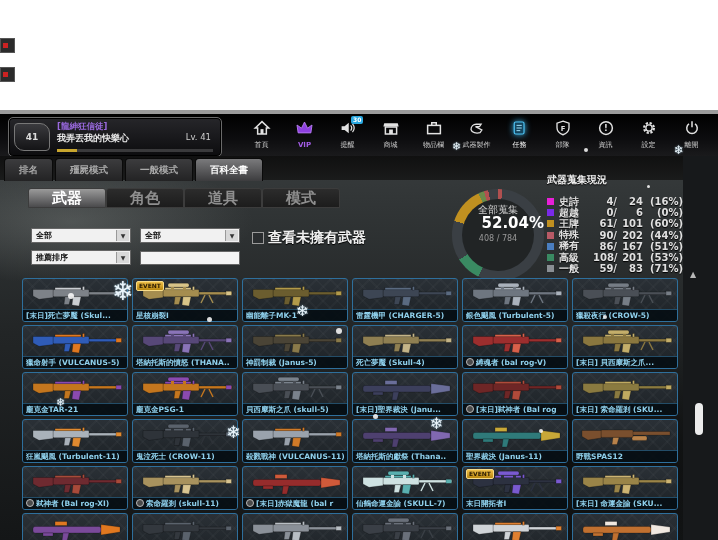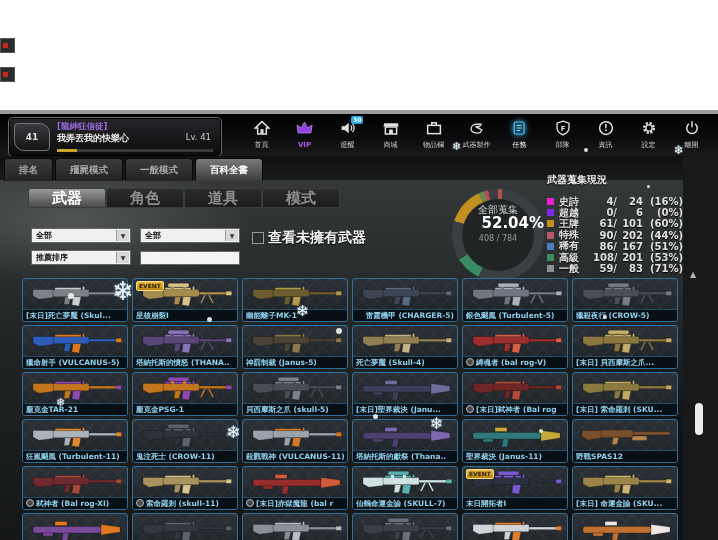--- a/index.html
+++ b/index.html
@@ -332,21 +332,21 @@
        <rect x="91" y="11.2" width="5.5" height="4.2" fill="#b29a4a" stroke="rgba(0,0,0,.45)" stroke-width=".5"></rect>
        <rect x="28" y="9.5" width="36" height="7.2" rx="1" fill="#6b5d2f" stroke="rgba(0,0,0,.45)" stroke-width=".5"></rect>
        <rect x="30" y="7.6" width="26" height="2.2" fill="#b29a4a" stroke="rgba(0,0,0,.45)" stroke-width=".5"></rect>
        <polygon points="8,9.5 28,9.5 28,17.5 14,19.3 8,16" fill="#6b5d2f" stroke="rgba(0,0,0,.45)" stroke-width=".5"></polygon>
        <polygon points="40,16.7 46,16.7 44,24.5 39,24.5" fill="#6b5d2f" stroke="rgba(0,0,0,.45)" stroke-width=".5"></polygon>
        <polygon points="48,16.7 56,16.7 54,26 47,25" fill="#b29a4a" stroke="rgba(0,0,0,.45)" stroke-width=".5"></polygon>
        <rect x="57.5" y="6.5" width="2" height="3.6" fill="#b29a4a" stroke="rgba(0,0,0,.45)" stroke-width=".5"></rect>
           </svg></div>
         <div class="nm"><span>幽能離子MK-1</span></div>
       </div>
-      <div class="card" style="left: 352px; top: 168px; text-align: right;">
+      <div class="card" style="left: 352px; top: 168px;">
         <div class="art"><svg width="100" height="29" viewBox="0 0 100 29">
             <rect x="60" y="12" width="33" height="2.7" fill="#3d4654" stroke="rgba(0,0,0,.45)" stroke-width=".5"></rect>
        <rect x="91" y="11.2" width="5.5" height="4.2" fill="#5a6a80" stroke="rgba(0,0,0,.45)" stroke-width=".5"></rect>
        <rect x="28" y="9.5" width="36" height="7.2" rx="1" fill="#3d4654" stroke="rgba(0,0,0,.45)" stroke-width=".5"></rect>
        <rect x="30" y="7.6" width="26" height="2.2" fill="#5a6a80" stroke="rgba(0,0,0,.45)" stroke-width=".5"></rect>
        <polygon points="8,9.5 28,9.5 28,17.5 14,19.3 8,16" fill="#3d4654" stroke="rgba(0,0,0,.45)" stroke-width=".5"></polygon>
        <polygon points="40,16.7 46,16.7 44,24.5 39,24.5" fill="#3d4654" stroke="rgba(0,0,0,.45)" stroke-width=".5"></polygon>
        <polygon points="48,16.7 56,16.7 54,26 47,25" fill="#5a6a80" stroke="rgba(0,0,0,.45)" stroke-width=".5"></polygon>
        <rect x="57.5" y="6.5" width="2" height="3.6" fill="#5a6a80" stroke="rgba(0,0,0,.45)" stroke-width=".5"></rect>
           </svg></div>

